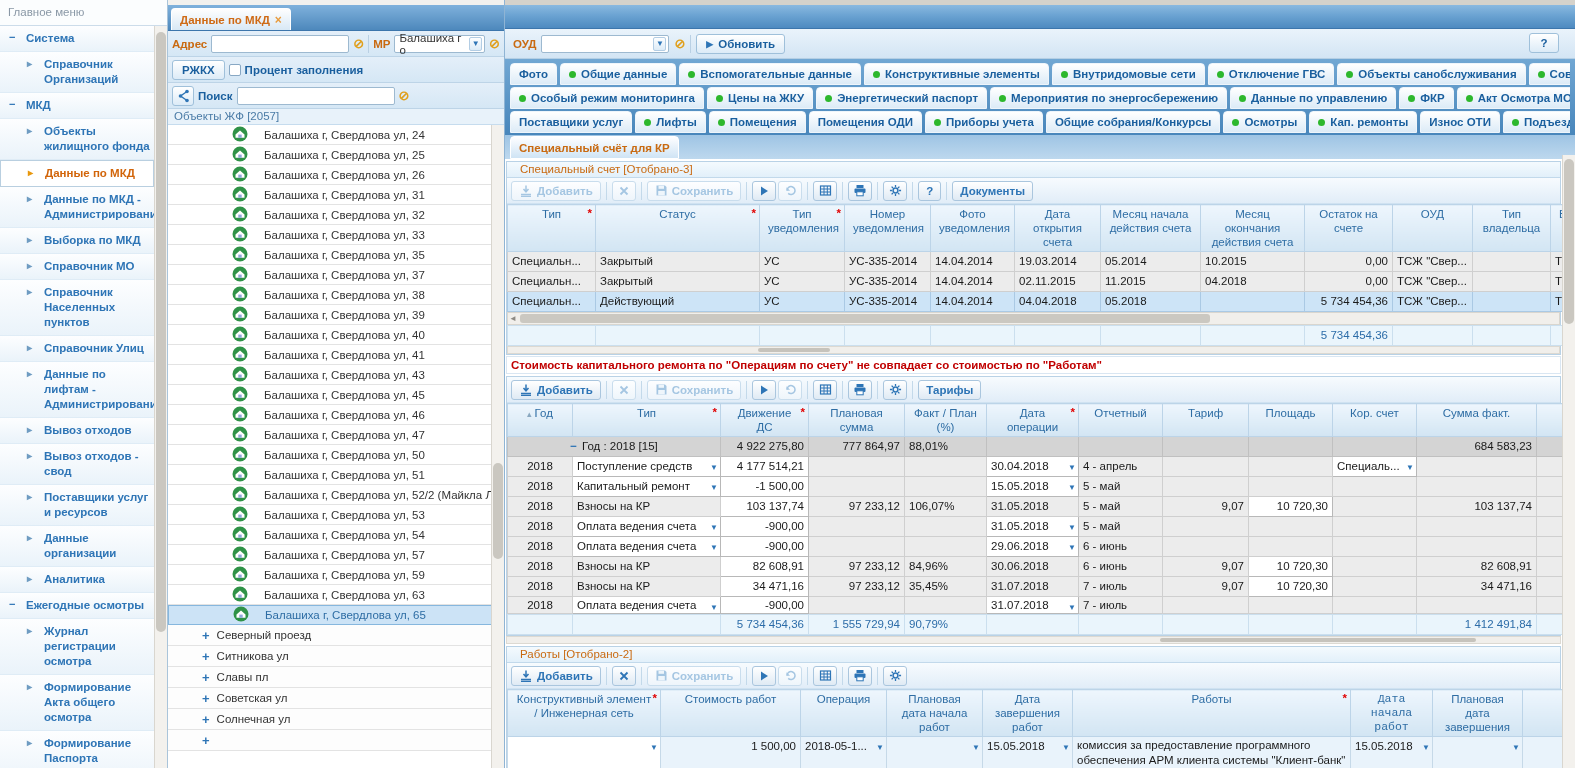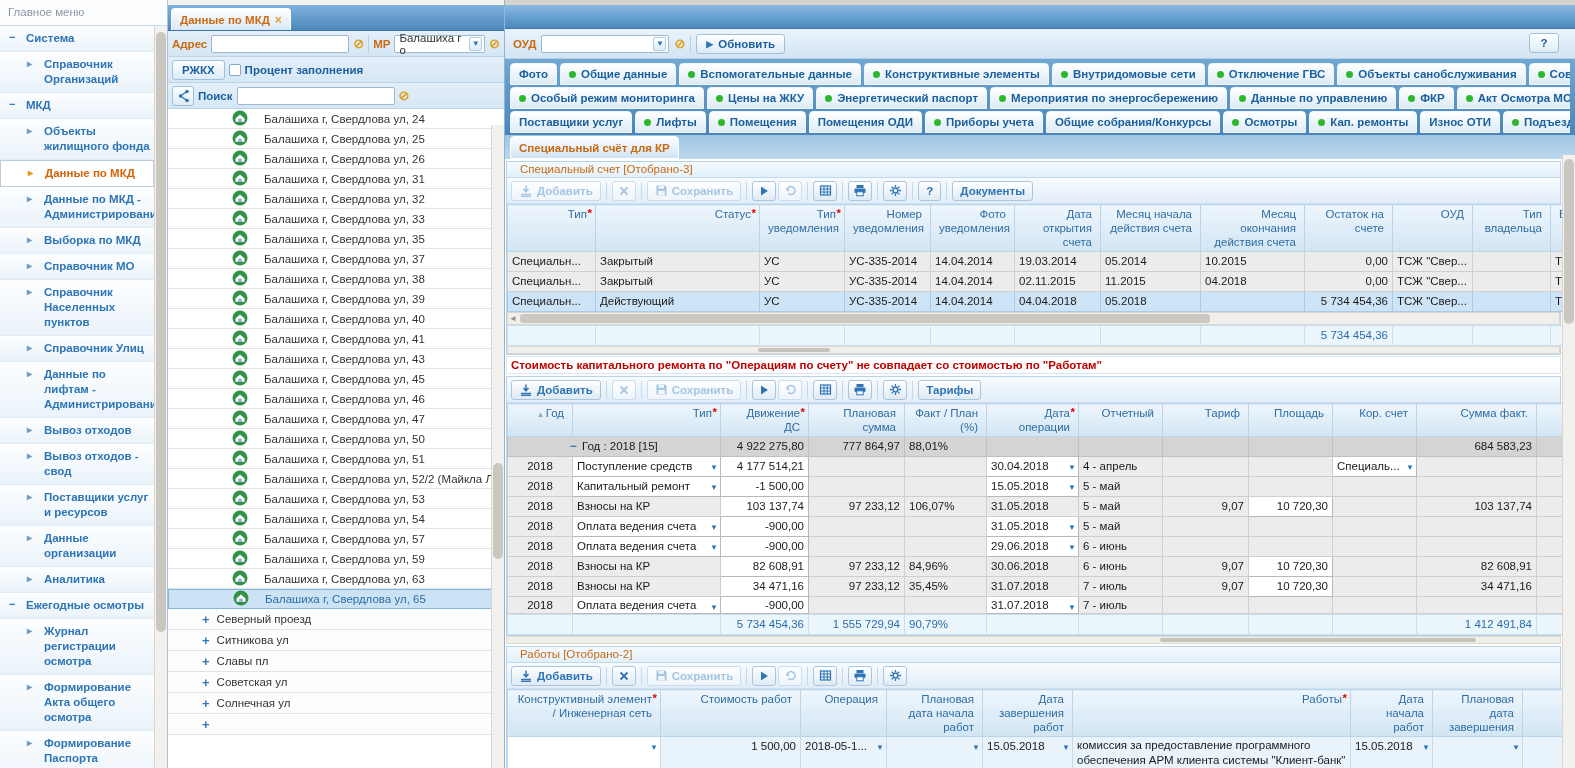--- a/index.html
+++ b/index.html
@@ -73,21 +73,21 @@
 .toolbar{height:26px;background:linear-gradient(#f7fbfe,#e1edf8);border-bottom:1px solid #cfe2f1;display:flex;align-items:center;gap:2px;padding:0 4px}
 .tbtn{height:20px;padding:0 7px;background:linear-gradient(#ffffff,#dfeaf4);border:1px solid #aac6de;border-radius:3px;color:#2e75b6;font-weight:bold;font-size:11.5px;display:inline-flex;gap:4px;align-items:center;font-family:"Liberation Sans",sans-serif}
 .tbtn.icon-only{width:24px;justify-content:center;padding:0}
 .tbtn.dis{color:#a5c6e2;border-color:#c9dded;background:linear-gradient(#fdfeff,#eef5fb)}
 .tbtn svg{display:block}
 .sep{width:1px;height:18px;background:#c3d9ea;margin:0 3px;flex:none}
 .warning{color:#c00000;font-weight:bold;padding:2px 4px;background:#fff;margin:1px 14px 0 1px;border:1px solid #d9e6f2}
 
 
 table.grid{border-collapse:collapse;table-layout:fixed;width:1057px;font-size:11.5px}
-.grid th{position:relative;background:linear-gradient(#eef6fd,#d2e5f3);border:1px solid #bcd4e8;color:#2e6da4;padding:2px 8px;text-align:right;vertical-align:top;font-weight:normal;line-height:14px;overflow:hidden}
+.grid th{position:relative;background:linear-gradient(#eef6fd,#d2e5f3);border:1px solid #bcd4e8;color:#2e6da4;padding:2px 8px;text-align:center;vertical-align:top;font-weight:normal;line-height:14px;overflow:hidden}
 .grid td{border:1px solid #cfcfcf;padding:1px 4px;background:#ececec;color:#1a1a1a;height:20px;line-height:16px;overflow:hidden;white-space:nowrap;vertical-align:top;position:relative}
 .grid td.ed{background:#fff;border:1px solid #b8b8b8}
 .grid td.num{text-align:right}
 .grid td.ctr{text-align:center}
 .grid td.wrap{white-space:normal;line-height:15px}
 .grid tr.sel-row td{background:#cde4f7;border-color:#aac9e4}
 .grid tr.group-row td{background:#d4d4d4;border-color:#c0c0c0}
 .grid tr.clip-row td{height:7px;padding-top:0;padding-bottom:0}
 .sum .grid td{background:#eaf5fc;border:1px solid #cbdfee;color:#2c6ca8}
 .minus{color:#2e75b6;font-weight:bold;margin-right:5px}
@@ -163,20 +163,21 @@
             <path d="M11 2.5L4.5 7l6.5 4.5" fill="none" stroke="#2e75b6" stroke-width="1.4"></path>
             <circle cx="11" cy="2.5" r="1.8" fill="#2e75b6"></circle>
             <circle cx="4.5" cy="7" r="1.8" fill="#2e75b6"></circle>
             <circle cx="11" cy="11.5" r="1.8" fill="#2e75b6"></circle>
           </svg>
       </span>
       <span class="cb-label">Поиск</span>
       <input class="tin" style="width: 158px;" value="">
       <span class="clear-ico">⊘</span>
     </div>
+    <div class="list-title">Объекты ЖФ [2057]</div>
     <div class="house-list" id="houseList">
         <div class="house-row">
           <span><svg class="house-ico" width="16" height="16" viewBox="0 0 16 16">
               <circle cx="8" cy="8" r="7.5" fill="#2f9247"></circle>
               <path d="M3.5 8.6L8 4.4l4.5 4.2v3.2h-9z" fill="#fff"></path>
               <rect x="6.3" y="8.6" width="3.4" height="3.2" fill="#8fa8d8"></rect>
             </svg></span>
           <span>Балашиха г, Свердлова ул, 24</span>
         </div>
         <div class="house-row">
@@ -1102,21 +1103,21 @@
                 <col style="width: 42px;">
               </colgroup>
               <thead>
                 <tr>
                   <th style="height: 34px;"><span>Конструктивный элемент / Инженерная сеть</span><span class="star">*</span></th>
                   <th style="height: 34px;"><span>Стоимость работ</span></th>
                   <th style="height: 34px;"><span>Операция</span></th>
                   <th style="height: 34px;"><span>Плановая дата начала работ</span></th>
                   <th style="height: 34px;"><span>Дата завершения работ</span></th>
                   <th style="height: 34px;"><span>Работы</span><span class="star">*</span></th>
-                  <th style="height: 34px;"><span>Дата начала работ</span></th>
+                  <th style="height: 34px; font-family: Liberation Mono, monospace;"><span>Дата начала работ</span></th>
                   <th style="height: 34px;"><span>Плановая дата завершения</span></th>
                   <th style="height: 34px;"><span></span></th>
                 </tr>
               </thead>
               <tbody>
                 <tr>
                   <td class="ed"><span></span><span class="cdd">▼</span></td>
                   <td class="num"><span>1 500,00</span></td>
                   <td><span>2018-05-1...</span><span class="cdd">▼</span></td>
                   <td><span></span><span class="cdd">▼</span></td>

